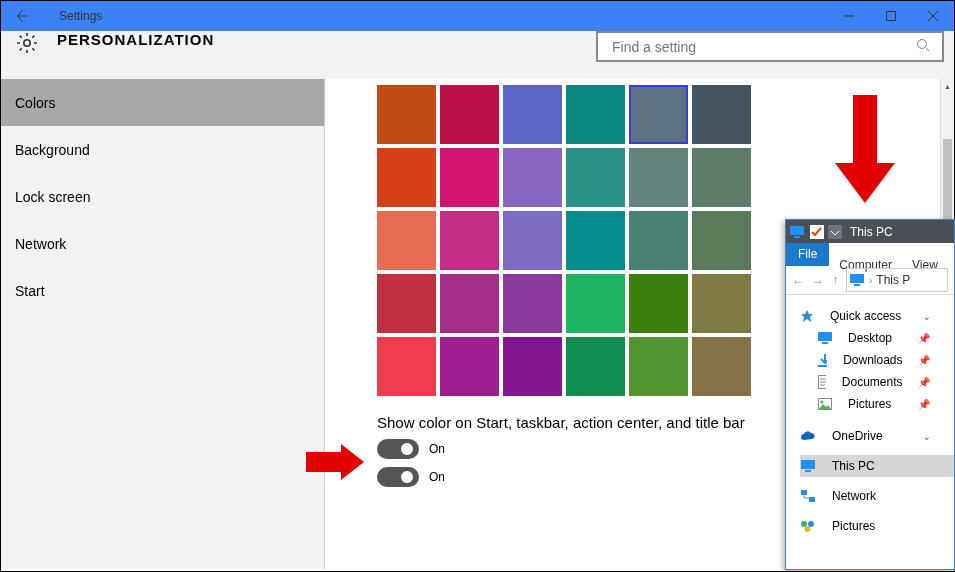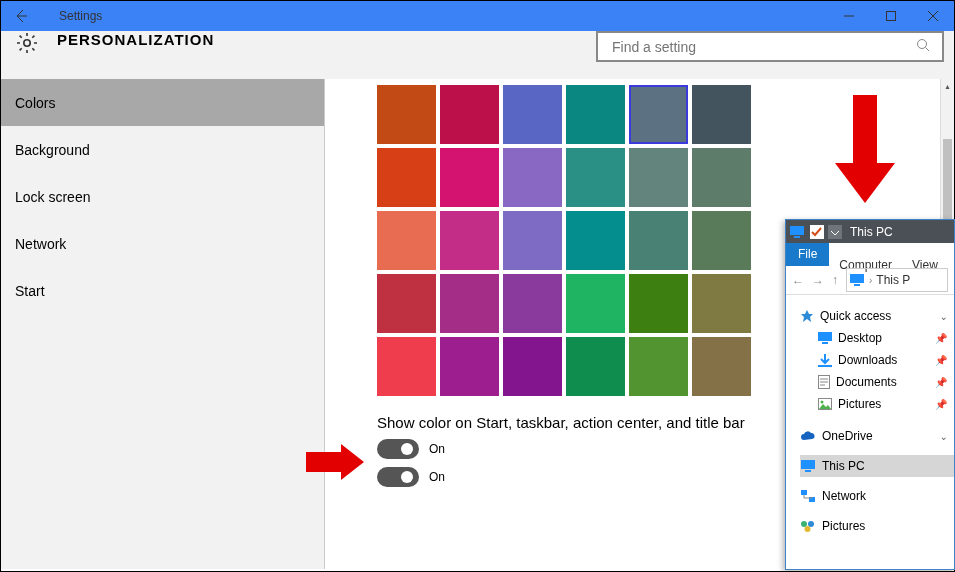--- a/index.html
+++ b/index.html
@@ -40,21 +40,21 @@
   .explorer{position:absolute;left:785px;top:219px;width:168px;height:349px;background:#fff;border:1px solid #3f83c6;box-shadow:-2px 2px 6px rgba(0,0,0,.3);font-size:12px;overflow:hidden}
   .ex-titlebar{height:23px;background:#4b4f56;display:flex;align-items:center;color:#fff}
   .ex-titlebar svg{margin:0 1px}
   .ex-title{margin-left:6px;font-size:12px}
   .ex-menubar{height:23px;background:#fff;display:flex;font-size:12px}
   .ex-file{background:#1979ca;color:#fff;padding:4px 12px}
   .ex-tab{padding:15px 10px;color:#333}
   .ex-nav{height:28px;border-bottom:1px solid #ddd;display:flex;align-items:center;padding:0 6px;gap:8px;color:#888}
   .ex-addr{flex:1;height:22px;border:1px solid #ccc;display:flex;align-items:center;padding-left:2px;gap:4px;font-size:12px;color:#333}
   .ex-tree{padding:10px 0 0 14px}
-  .tree-item{display:flex;align-items:center;height:22px;gap:6px;cursor:pointer;padding-right:6px}
+  .tree-item{display:flex;align-items:center;height:22px;gap:16px;cursor:pointer;padding-right:23px}
   .tree-item .lbl{flex:1;white-space:nowrap}
   .tree-item.sel{background:#d6d6d6}
   .pin{color:#8aa6c1;margin-left:auto;font-size:10px}
   .indent{padding-left:18px}
   .chev{color:#666;font-size:10px;margin-left:auto}
 </style>
 </head>
 <body>
 
 <div class="frame">

